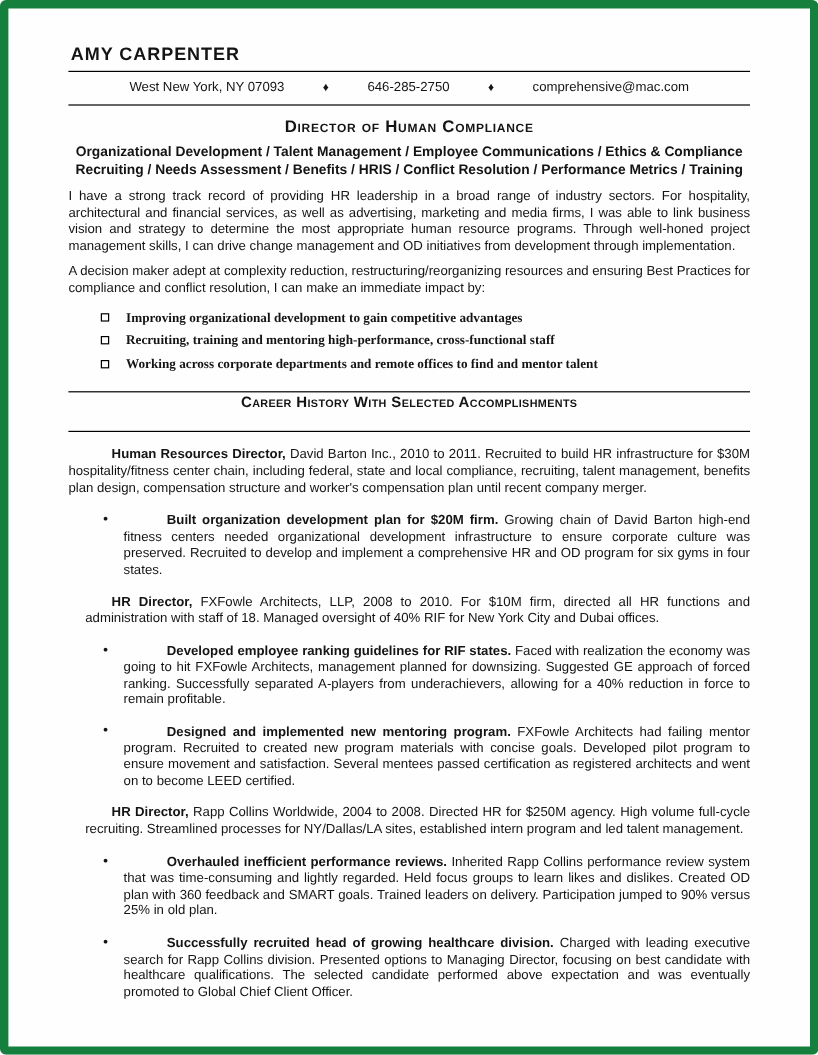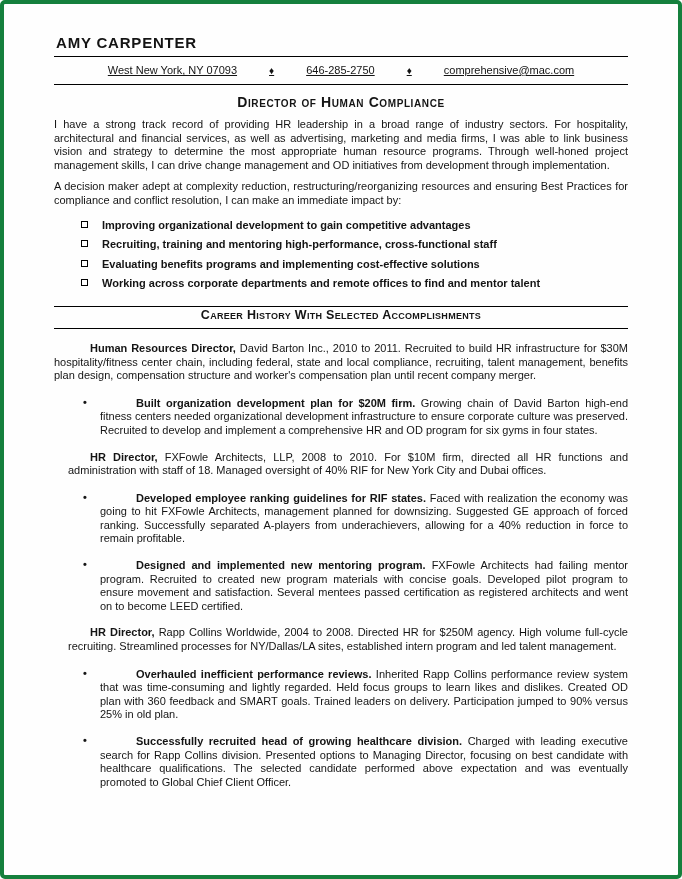--- a/index.html
+++ b/index.html
@@ -5,60 +5,59 @@
   * { box-sizing: border-box; }
   html, body { margin: 0; padding: 0; }
   body {
     width: 682px; height: 879px;
     background: #ffffff;
     font-family: "Liberation Sans", sans-serif;
     color: #141414;
   }
   .frame {
     width: 682px; height: 879px;
-    border: 4px solid #15803d;
+    border: 7px solid #15803d;
     border-radius: 5px;
     background: #fefefe;
     padding: 30px 50px 16px 50px;
     overflow: hidden;
   }
   .name {
     font-size: 15px; font-weight: bold;
     letter-spacing: 0.8px;
     margin: 0 0 5px 2px;
   }
   .rule {
     border: none; border-top: 1.7px solid #000;
     margin: 2px 0;
   }
   .contact {
     display: flex; justify-content: center; align-items: center;
     gap: 32px;
     font-size: 11px;
     padding: 5px 0 6px 0;
-    text-decoration: underline;
   }
   .diamond { font-size: 10px; line-height: 11px; }
   .doc-title {
     text-align: center; font-weight: bold;
     font-variant: small-caps;
     font-size: 14px; letter-spacing: 0.6px;
     margin: 9px 0 7px 0;
   }
   .skills {
     text-align: center; font-weight: bold;
     font-size: 11.5px; line-height: 14.5px;
     margin: 2px 0 9px 0;
   }
   .para {
     text-align: justify;
     font-size: 11px; line-height: 13.6px;
     margin: 8px 0;
   }
-  .checklist { list-style: none; margin: 11px 0 13px 0; padding: 0; }
+  .checklist { list-style: none; margin: 11px 0 13px 0; padding: 0; font-family: Liberation Serif, serif; }
   .checklist li {
     position: relative;
     padding-left: 48px;
     margin: 6px 0;
     font-weight: bold;
     font-size: 11px; line-height: 13.6px;
   }
   .checkbox {
     position: absolute; left: 27px; top: 2px;
     width: 7px; height: 7px;
@@ -66,21 +65,21 @@
     background: #fff;
   }
   .section-header {
     border-top: 1.7px solid #000;
     border-bottom: 1.7px solid #000;
     text-align: center;
     font-weight: bold;
     font-variant: small-caps;
     font-size: 12.5px;
     letter-spacing: 0.3px;
-    padding: 1px 0 6px 0;
+    padding: 1px 0 17px 0;
     margin: 15px 0 13px 0;
   }
   .job-para {
     text-align: justify;
     font-size: 11px; line-height: 13.6px;
     margin: 12px 0 14px 0;
   }
   .job-para.hang { padding-left: 14px; text-indent: -14px; }
   .jbullet {
     position: relative;
@@ -107,36 +106,36 @@
     <span>West New York, NY 07093</span>
     <span class="diamond">♦</span>
     <span>646-285-2750</span>
     <span class="diamond">♦</span>
     <span>comprehensive@mac.com</span>
   </div>
   <hr class="rule">
 
   <div class="doc-title">Director of Human Compliance</div>
 
+  <div class="skills">
+    <div>Organizational Development / Talent Management / Employee Communications / Ethics &amp; Compliance</div>
+    <div>Recruiting / Needs Assessment / Benefits / HRIS / Conflict Resolution / Performance Metrics / Training</div>
+  </div>
 
   <p class="para">I have a strong track record of providing HR leadership in a broad range of industry sectors. For hospitality, architectural and financial services, as well as advertising, marketing and media firms, I was able to link business vision and strategy to determine the most appropriate human resource programs. Through well-honed project management skills, I can drive change management and OD initiatives from development through implementation.</p>
   <p class="para">A decision maker adept at complexity reduction, restructuring/reorganizing resources and ensuring Best Practices for compliance and conflict resolution, I can make an immediate impact by:</p>
 
   <ul class="checklist">
     <li>
       <span class="checkbox"></span>
       <span>Improving organizational development to gain competitive advantages</span>
     </li>
     <li>
       <span class="checkbox"></span>
       <span>Recruiting, training and mentoring high-performance, cross-functional staff</span>
-    </li>
-    <li>
-      <span class="checkbox"></span>
-      <span>Evaluating benefits programs and implementing cost-effective solutions</span>
     </li>
     <li>
       <span class="checkbox"></span>
       <span>Working across corporate departments and remote offices to find and mentor talent</span>
     </li>
   </ul>
 
   <div class="section-header">Career History With Selected Accomplishments</div>
 
   <p class="job-para">

